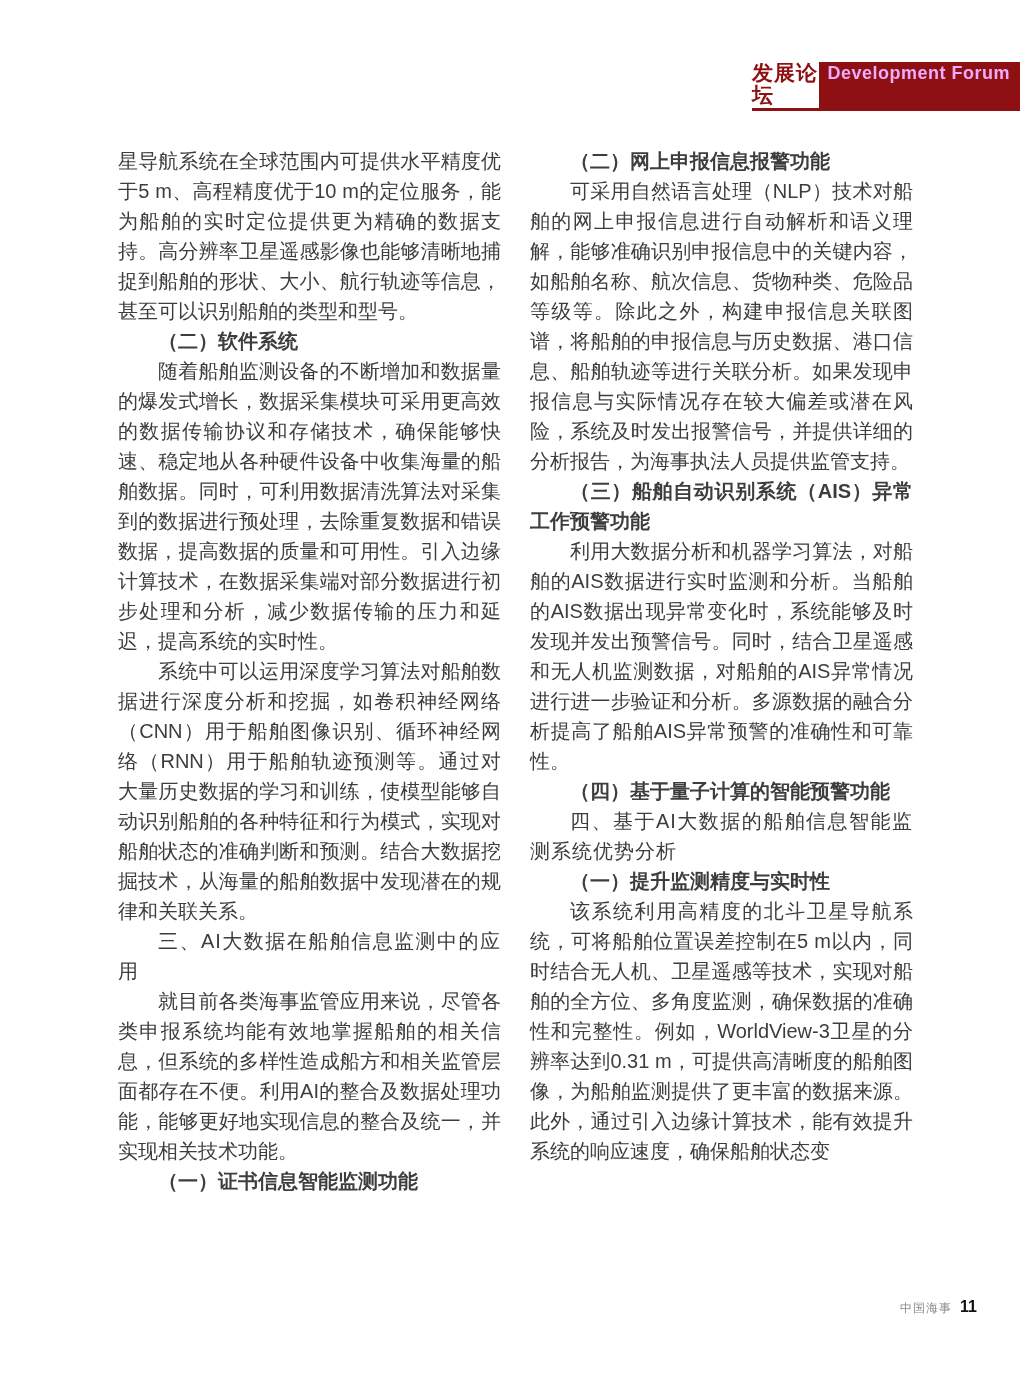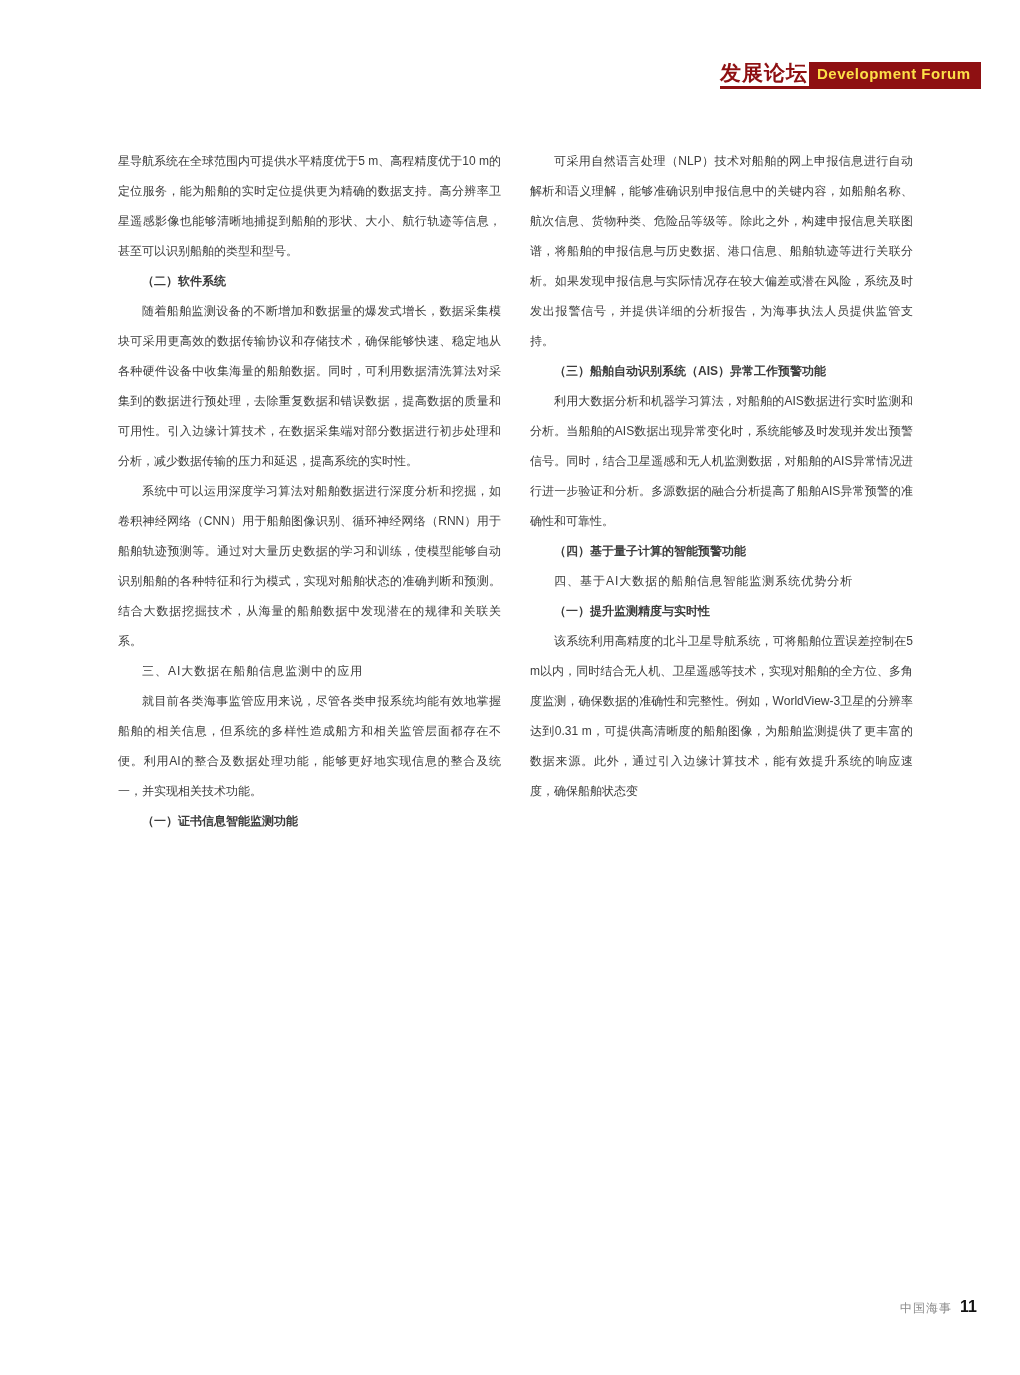--- a/index.html
+++ b/index.html
@@ -12,58 +12,58 @@
     width: 1020px;
     height: 1375px;
     background: #ffffff;
     overflow: hidden;
   }
 
   
   .header-band {
     position: absolute;
     top: 62px;
-    left: 720px;
+    left: 752px;
     display: inline-flex;
     align-items: stretch;
     border-bottom: 3px solid #8e1012;
     justify-content: space-between;
   }
   .forum-cn {
     font-size: 21px;
     font-weight: bold;
     color: #8e1012;
     letter-spacing: 1px;
     padding: 0 1px 2px 0;
     line-height: 22px;
     align-self: flex-end;
   }
   .forum-en {
     background: #8e1012;
-    color: #fde047;
+    color: #f0abfc;
     font-weight: bold;
-    font-size: 15px;
+    font-size: 18px;
     line-height: 21px;
     padding: 1px 10px 1px 8px;
     letter-spacing: 0.5px;
     white-space: nowrap;
   }
 
   
   .col {
     position: absolute;
     top: 146px;
     width: 383px;
   }
   .col-left  { left: 118px; }
   .col-right { left: 530px; }
 
   .col p {
     margin: 0;
-    font-size: 12px;
+    font-size: 20px;
     line-height: 30px;
     color: #3d3d3d;
     text-align: justify;
     text-justify: inter-ideograph;
     text-indent: 2em;
   }
   .col p.no-indent { text-indent: 0; }
 
   .subhead {
     margin: 0;
@@ -123,20 +123,21 @@
     <p class="no-indent">星导航系统在全球范围内可提供水平精度优于5 m、高程精度优于10 m的定位服务，能为船舶的实时定位提供更为精确的数据支持。高分辨率卫星遥感影像也能够清晰地捕捉到船舶的形状、大小、航行轨迹等信息，甚至可以识别船舶的类型和型号。</p>
     <p class="subhead">（二）软件系统</p>
     <p>随着船舶监测设备的不断增加和数据量的爆发式增长，数据采集模块可采用更高效的数据传输协议和存储技术，确保能够快速、稳定地从各种硬件设备中收集海量的船舶数据。同时，可利用数据清洗算法对采集到的数据进行预处理，去除重复数据和错误数据，提高数据的质量和可用性。引入边缘计算技术，在数据采集端对部分数据进行初步处理和分析，减少数据传输的压力和延迟，提高系统的实时性。</p>
     <p>系统中可以运用深度学习算法对船舶数据进行深度分析和挖掘，如卷积神经网络（CNN）用于船舶图像识别、循环神经网络（RNN）用于船舶轨迹预测等。通过对大量历史数据的学习和训练，使模型能够自动识别船舶的各种特征和行为模式，实现对船舶状态的准确判断和预测。结合大数据挖掘技术，从海量的船舶数据中发现潜在的规律和关联关系。</p>
     <p class="bluehead">三、AI大数据在船舶信息监测中的应用</p>
     <p>就目前各类海事监管应用来说，尽管各类申报系统均能有效地掌握船舶的相关信息，但系统的多样性造成船方和相关监管层面都存在不便。利用AI的整合及数据处理功能，能够更好地实现信息的整合及统一，并实现相关技术功能。</p>
     <p class="subhead">（一）证书信息智能监测功能</p>
   </div>
 
   <div class="col col-right">
+    <p class="subhead">（二）网上申报信息报警功能</p>
     <p>可采用自然语言处理（NLP）技术对船舶的网上申报信息进行自动解析和语义理解，能够准确识别申报信息中的关键内容，如船舶名称、航次信息、货物种类、危险品等级等。除此之外，构建申报信息关联图谱，将船舶的申报信息与历史数据、港口信息、船舶轨迹等进行关联分析。如果发现申报信息与实际情况存在较大偏差或潜在风险，系统及时发出报警信号，并提供详细的分析报告，为海事执法人员提供监管支持。</p>
     <p class="subhead">（三）船舶自动识别系统（AIS）异常工作预警功能</p>
     <p>利用大数据分析和机器学习算法，对船舶的AIS数据进行实时监测和分析。当船舶的AIS数据出现异常变化时，系统能够及时发现并发出预警信号。同时，结合卫星遥感和无人机监测数据，对船舶的AIS异常情况进行进一步验证和分析。多源数据的融合分析提高了船舶AIS异常预警的准确性和可靠性。</p>
     <p class="subhead">（四）基于量子计算的智能预警功能</p>
     <p class="bluehead">四、基于AI大数据的船舶信息智能监测系统优势分析</p>
     <p class="subhead">（一）提升监测精度与实时性</p>
     <p>该系统利用高精度的北斗卫星导航系统，可将船舶位置误差控制在5 m以内，同时结合无人机、卫星遥感等技术，实现对船舶的全方位、多角度监测，确保数据的准确性和完整性。例如，WorldView-3卫星的分辨率达到0.31 m，可提供高清晰度的船舶图像，为船舶监测提供了更丰富的数据来源。此外，通过引入边缘计算技术，能有效提升系统的响应速度，确保船舶状态变</p>
   </div>
 
   <div class="footer">

